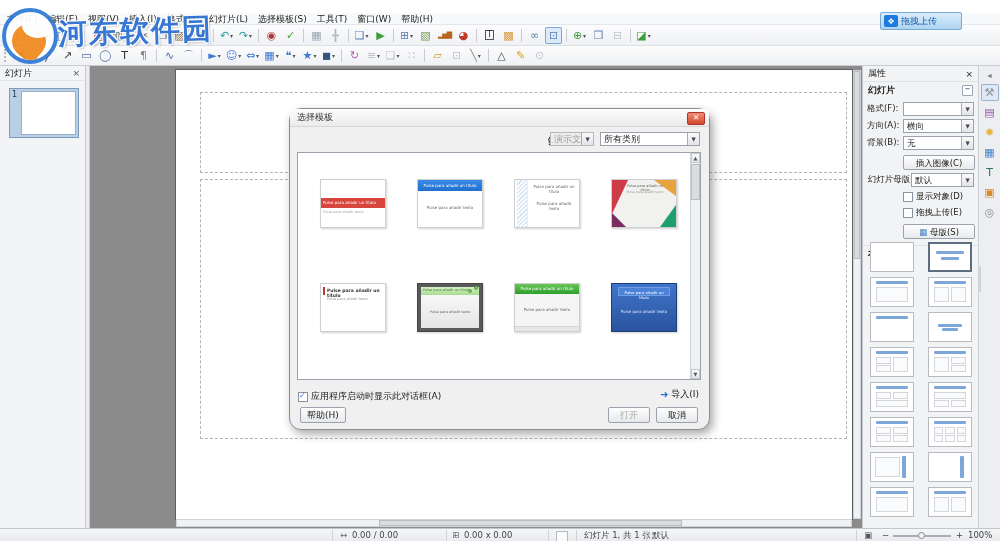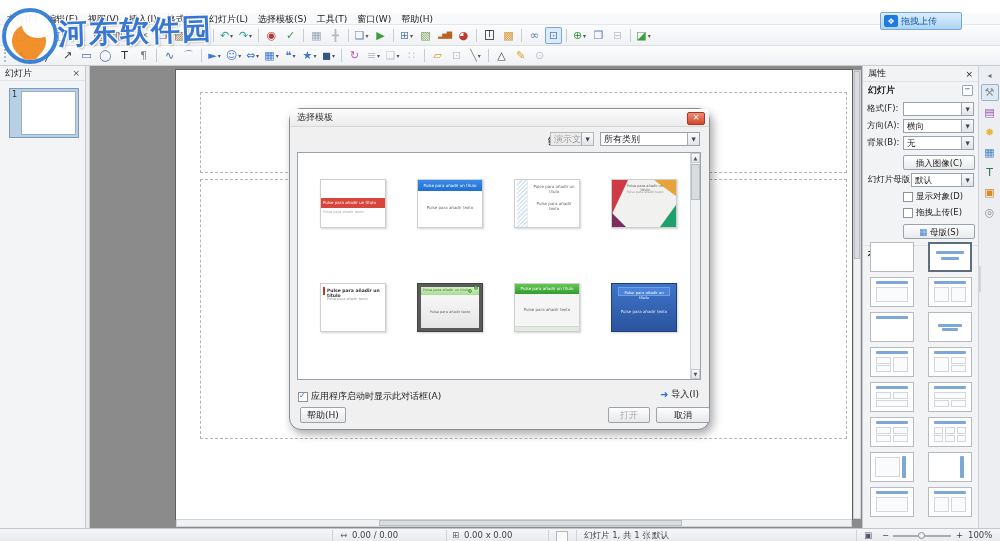--- a/index.html
+++ b/index.html
@@ -105,21 +105,21 @@
        border:1px solid #c6c9cd;box-sizing:border-box;}
   .sar.down{position:absolute;bottom:0;left:0;right:0;}
   .dlg-thumb-v{position:absolute;left:0;top:11px;width:100%;height:36px;background:#dadde0;border:1px solid #b9bcc0;box-sizing:border-box;}
   .dlg-check{position:absolute;left:8px;top:281px;display:flex;align-items:center;}
   .imp{position:absolute;right:10px;top:279px;display:flex;align-items:center;}
   .iic{color:#2a6fd2;font-size:10px;margin-right:3px;}
   .dlg-btn{position:absolute;height:16px;background:linear-gradient(#fefefe,#e7e8ea);border:1px solid #9aa3ad;border-radius:2px;
            text-align:center;line-height:15px;box-sizing:border-box;}
   #btn-help{left:10px;top:298px;width:46px;}
   #btn-open{left:318px;top:298px;width:42px;color:#aaa;}
-  #btn-cancel{left:366px;top:298px;width:54px;}
+  #btn-cancel{left:366px;top:298px;width:42px;}
   
   .tpl{position:absolute;width:64px;height:47px;background:#fff;border:1px solid #cfcfcf;box-shadow:1px 1px 2px rgba(0,0,0,.18);overflow:hidden;}
   .tpl>div{position:absolute;}
   .tp-text{font-size:4px;line-height:1.2;color:#666;}
   .t-red-band .band{left:0;top:18px;width:100%;height:10px;background:#d8453c;color:#fff;font-size:4px;padding:2px 0 0 2px;box-sizing:border-box;}
   .t-red-band .sub{left:2px;top:30px;color:#aaa;font-size:3.5px;}
   .t-blue-header .bar{left:0;top:0;width:100%;height:11px;background:linear-gradient(#3b8ae8,#1f6fd0);color:#fff;font-size:4px;text-align:center;padding-top:3px;box-sizing:border-box;}
   .t-blue-header .ctr{left:0;top:26px;width:100%;text-align:center;}
   .t-dna .strip{left:2px;top:0;bottom:0;width:10px;background:repeating-linear-gradient(-45deg,#d9e6f4 0 1.5px,#fff 1.5px 3px);border-right:1px solid #e8eef5;}
   .t-dna .l1{left:16px;top:5px;width:46px;text-align:center;}

